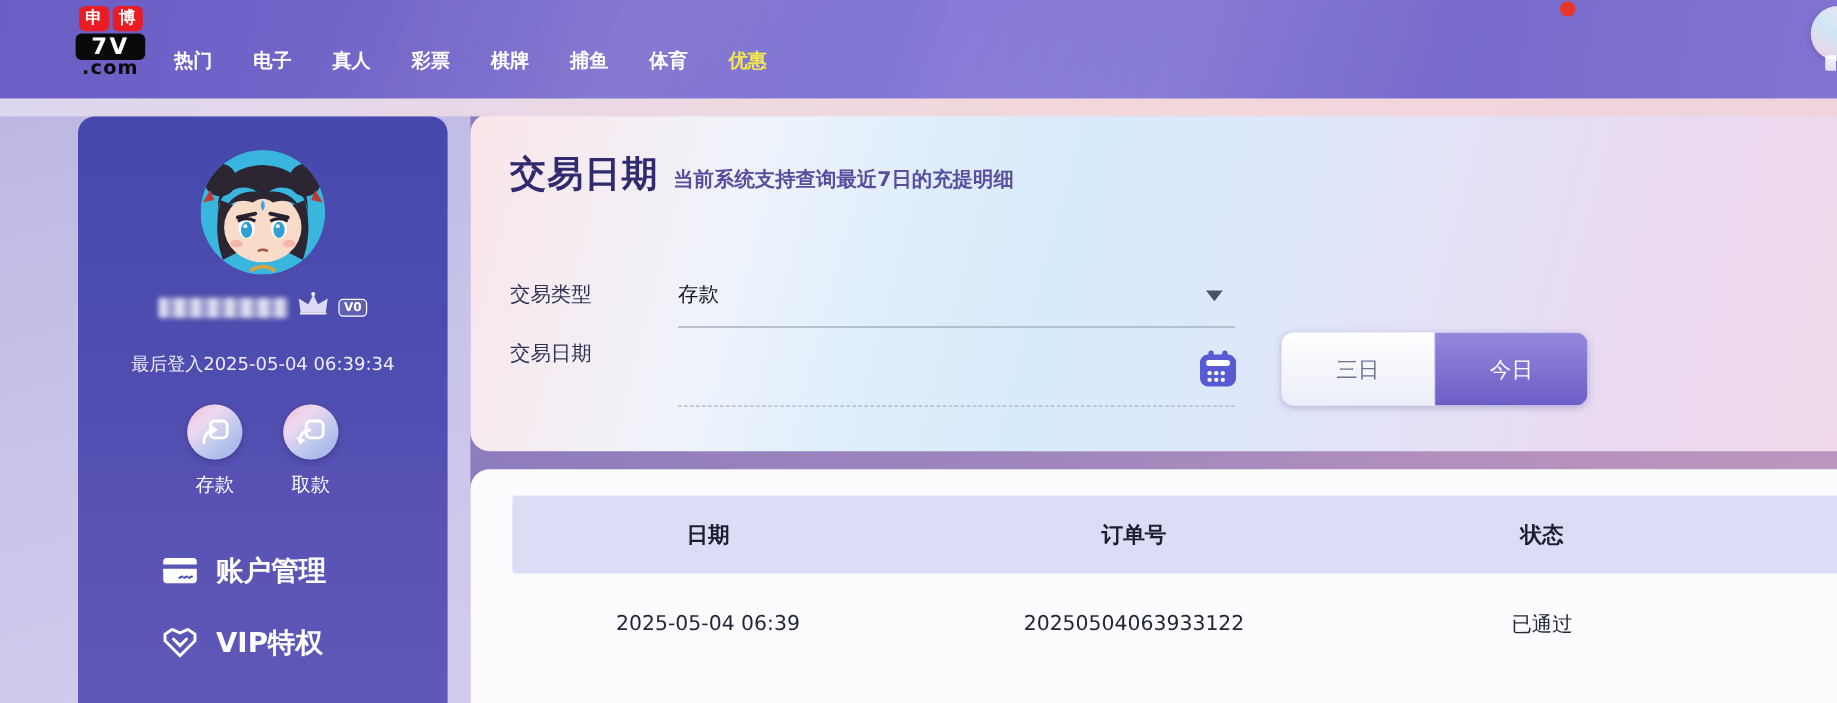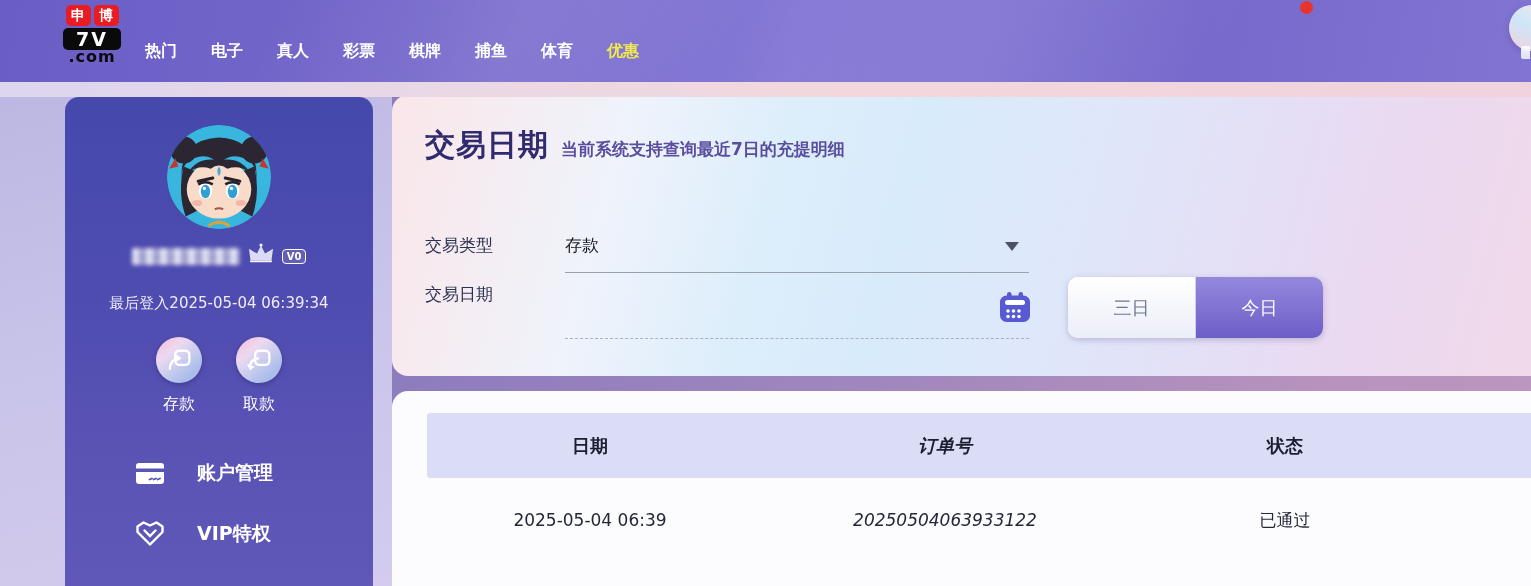--- a/index.html
+++ b/index.html
@@ -48,21 +48,21 @@
   .sb-name-row{position:absolute;top:148px;left:0;right:0;height:22px;display:flex;align-items:center;justify-content:center;gap:6px;}
   .sb-censor{width:108px;height:17px;}
   .crown-sb{width:30px;height:21px;margin-top:-5px;}
   .sb-login{position:absolute;top:197px;width:100%;text-align:center;color:#eeecfc;font-size:15px;}
   .qa-wrap{position:absolute;top:240px;left:0;right:0;display:flex;justify-content:center;gap:34px;}
   .qa{display:flex;flex-direction:column;align-items:center;gap:11px;cursor:pointer;}
   .qa-circle{width:46px;height:46px;border-radius:50%;display:flex;align-items:center;justify-content:center;
     background:linear-gradient(140deg,#f4bfd2 0%,#ecd9f0 32%,#b9c6ee 66%,#a9bbe8 82%,#dfe3f6 100%);
     box-shadow:0 2px 5px rgba(40,30,90,.35);}
   .qa-label{color:#fff;font-size:16px;}
-  .menu-item{position:absolute;left:70px;display:flex;align-items:center;gap:32px;color:#fff;font-size:19px;font-weight:bold;cursor:pointer;}
+  .menu-item{position:absolute;left:70px;display:flex;align-items:center;gap:15px;color:#fff;font-size:23px;font-weight:bold;cursor:pointer;}
   .menu-account{top:363px;}
   .menu-vip{top:423px;}
   
   .main{position:absolute;left:392px;top:95px;right:0;bottom:0;
     background:linear-gradient(90deg,#8d7cbe 0%,#a287bd 45%,#b692bd 80%,#bb97bf 100%);}
   .filter-card{position:absolute;top:0;left:0;right:0;height:281px;border-radius:16px 0 0 16px;
     background:linear-gradient(105deg,#fae6e9 0%,#eff3fb 20%,#ddeefb 33%,#d8ebfb 45%,#dee8fa 57%,#e3e1f7 70%,#ead9f1 85%,#f1d9e9 100%);}
   .title-row{position:absolute;left:33px;top:30px;display:flex;align-items:baseline;gap:12px;}
   .page-title{font-size:30px;font-weight:bold;color:#2f2b6e;letter-spacing:1px;}
   .page-subtitle{font-size:17px;color:#5a4d9e;font-weight:bold;}
@@ -78,21 +78,21 @@
     overflow:hidden;background:#fff;box-shadow:0 2px 6px rgba(90,80,140,.3);}
   .range-btn{flex:1;display:flex;align-items:center;justify-content:center;font-size:18px;color:#6e7694;
     background:linear-gradient(180deg,#ffffff,#eceef8);border-right:1px solid #cdd1e4;cursor:pointer;}
   .range-btn:last-child{border-right:none;}
   .range-btn.active{background:linear-gradient(180deg,#9488dd,#6c5ec7);color:#fff;}
   .table-card{position:absolute;top:296px;left:0;right:0;bottom:0;background:#fcfcfe;border-radius:16px 0 0 0;}
   .t-header{position:absolute;left:35px;top:22px;width:1206px;height:65px;display:flex;background:#dbdcf6;border-radius:3px;}
   .t-h-cell{display:flex;align-items:center;justify-content:center;font-size:18px;font-weight:bold;color:#1a1e30;}
   .t-row{position:absolute;left:35px;top:87px;width:1206px;height:84px;display:flex;}
   .t-cell{display:flex;align-items:center;justify-content:center;font-size:17px;color:#23273b;}
-  .c1{width:326px;}.c2{width:384px;font-style:italic;}.c3{width:200px;}.c4{width:296px;}
+  .c1{width:326px;}.c2{width:384px;}.c3{width:200px;}.c4{width:296px;}
   svg{display:block;}
 </style>
 </head>
 <body>
 
 <svg width="0" height="0" style="position:absolute" aria-hidden="true">
   <symbol id="avatar-art" viewBox="0 0 100 100">
     <circle cx="50" cy="50" r="50" fill="#39b6dd"></circle>
     <circle cx="16" cy="24" r="13" fill="#2c2633"></circle>
     <circle cx="84" cy="24" r="13" fill="#2c2633"></circle>

